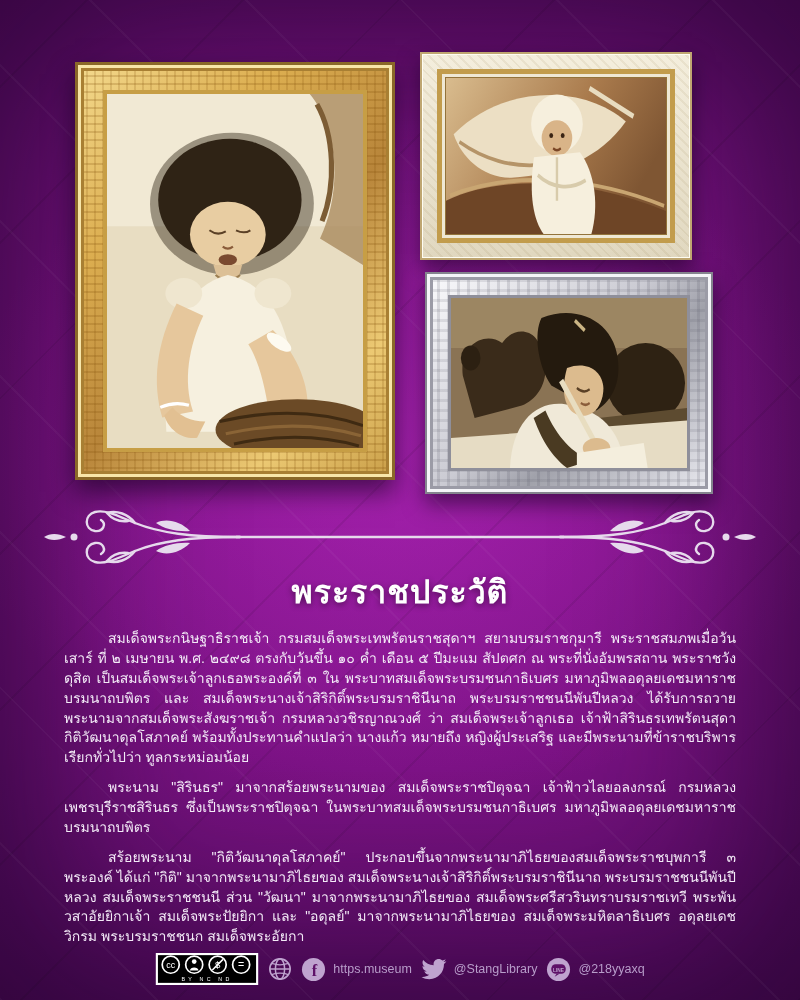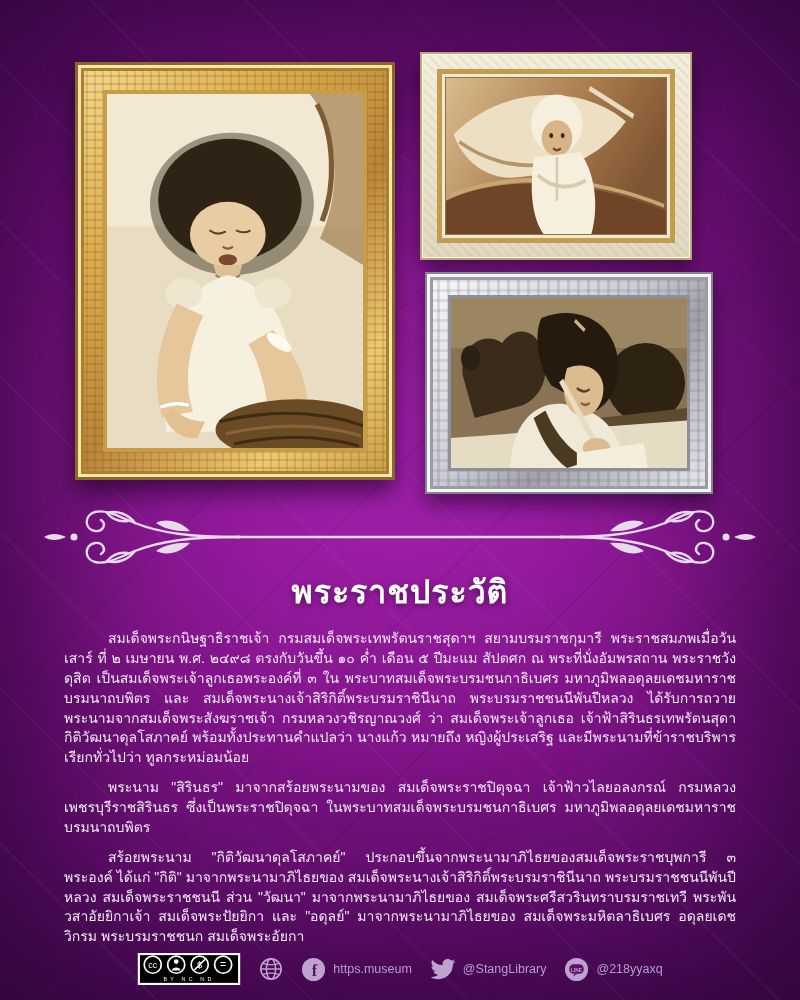--- a/index.html
+++ b/index.html
@@ -63,21 +63,21 @@
   }
   
   .bio{
     position:absolute;left:64px;top:629px;width:672px;
     color:#f3eaf7;font-size:14px;line-height:1.42;text-align:justify;
   }
   .bio p{margin:0 0 10px 0;text-indent:44px;}
   
   .footer{
     position:absolute;left:0;right:0;top:948px;height:42px;
-    display:flex;align-items:center;justify-content:center;gap:18px;
+    display:flex;align-items:center;justify-content:center;gap:9px;
     color:#b89dca;font-size:12.5px;
   }
   .footer .item{display:flex;align-items:center;gap:7px;}
   .footer svg{display:block;}
 </style>
 </head>
 <body>
 
 <div class="page">
 

